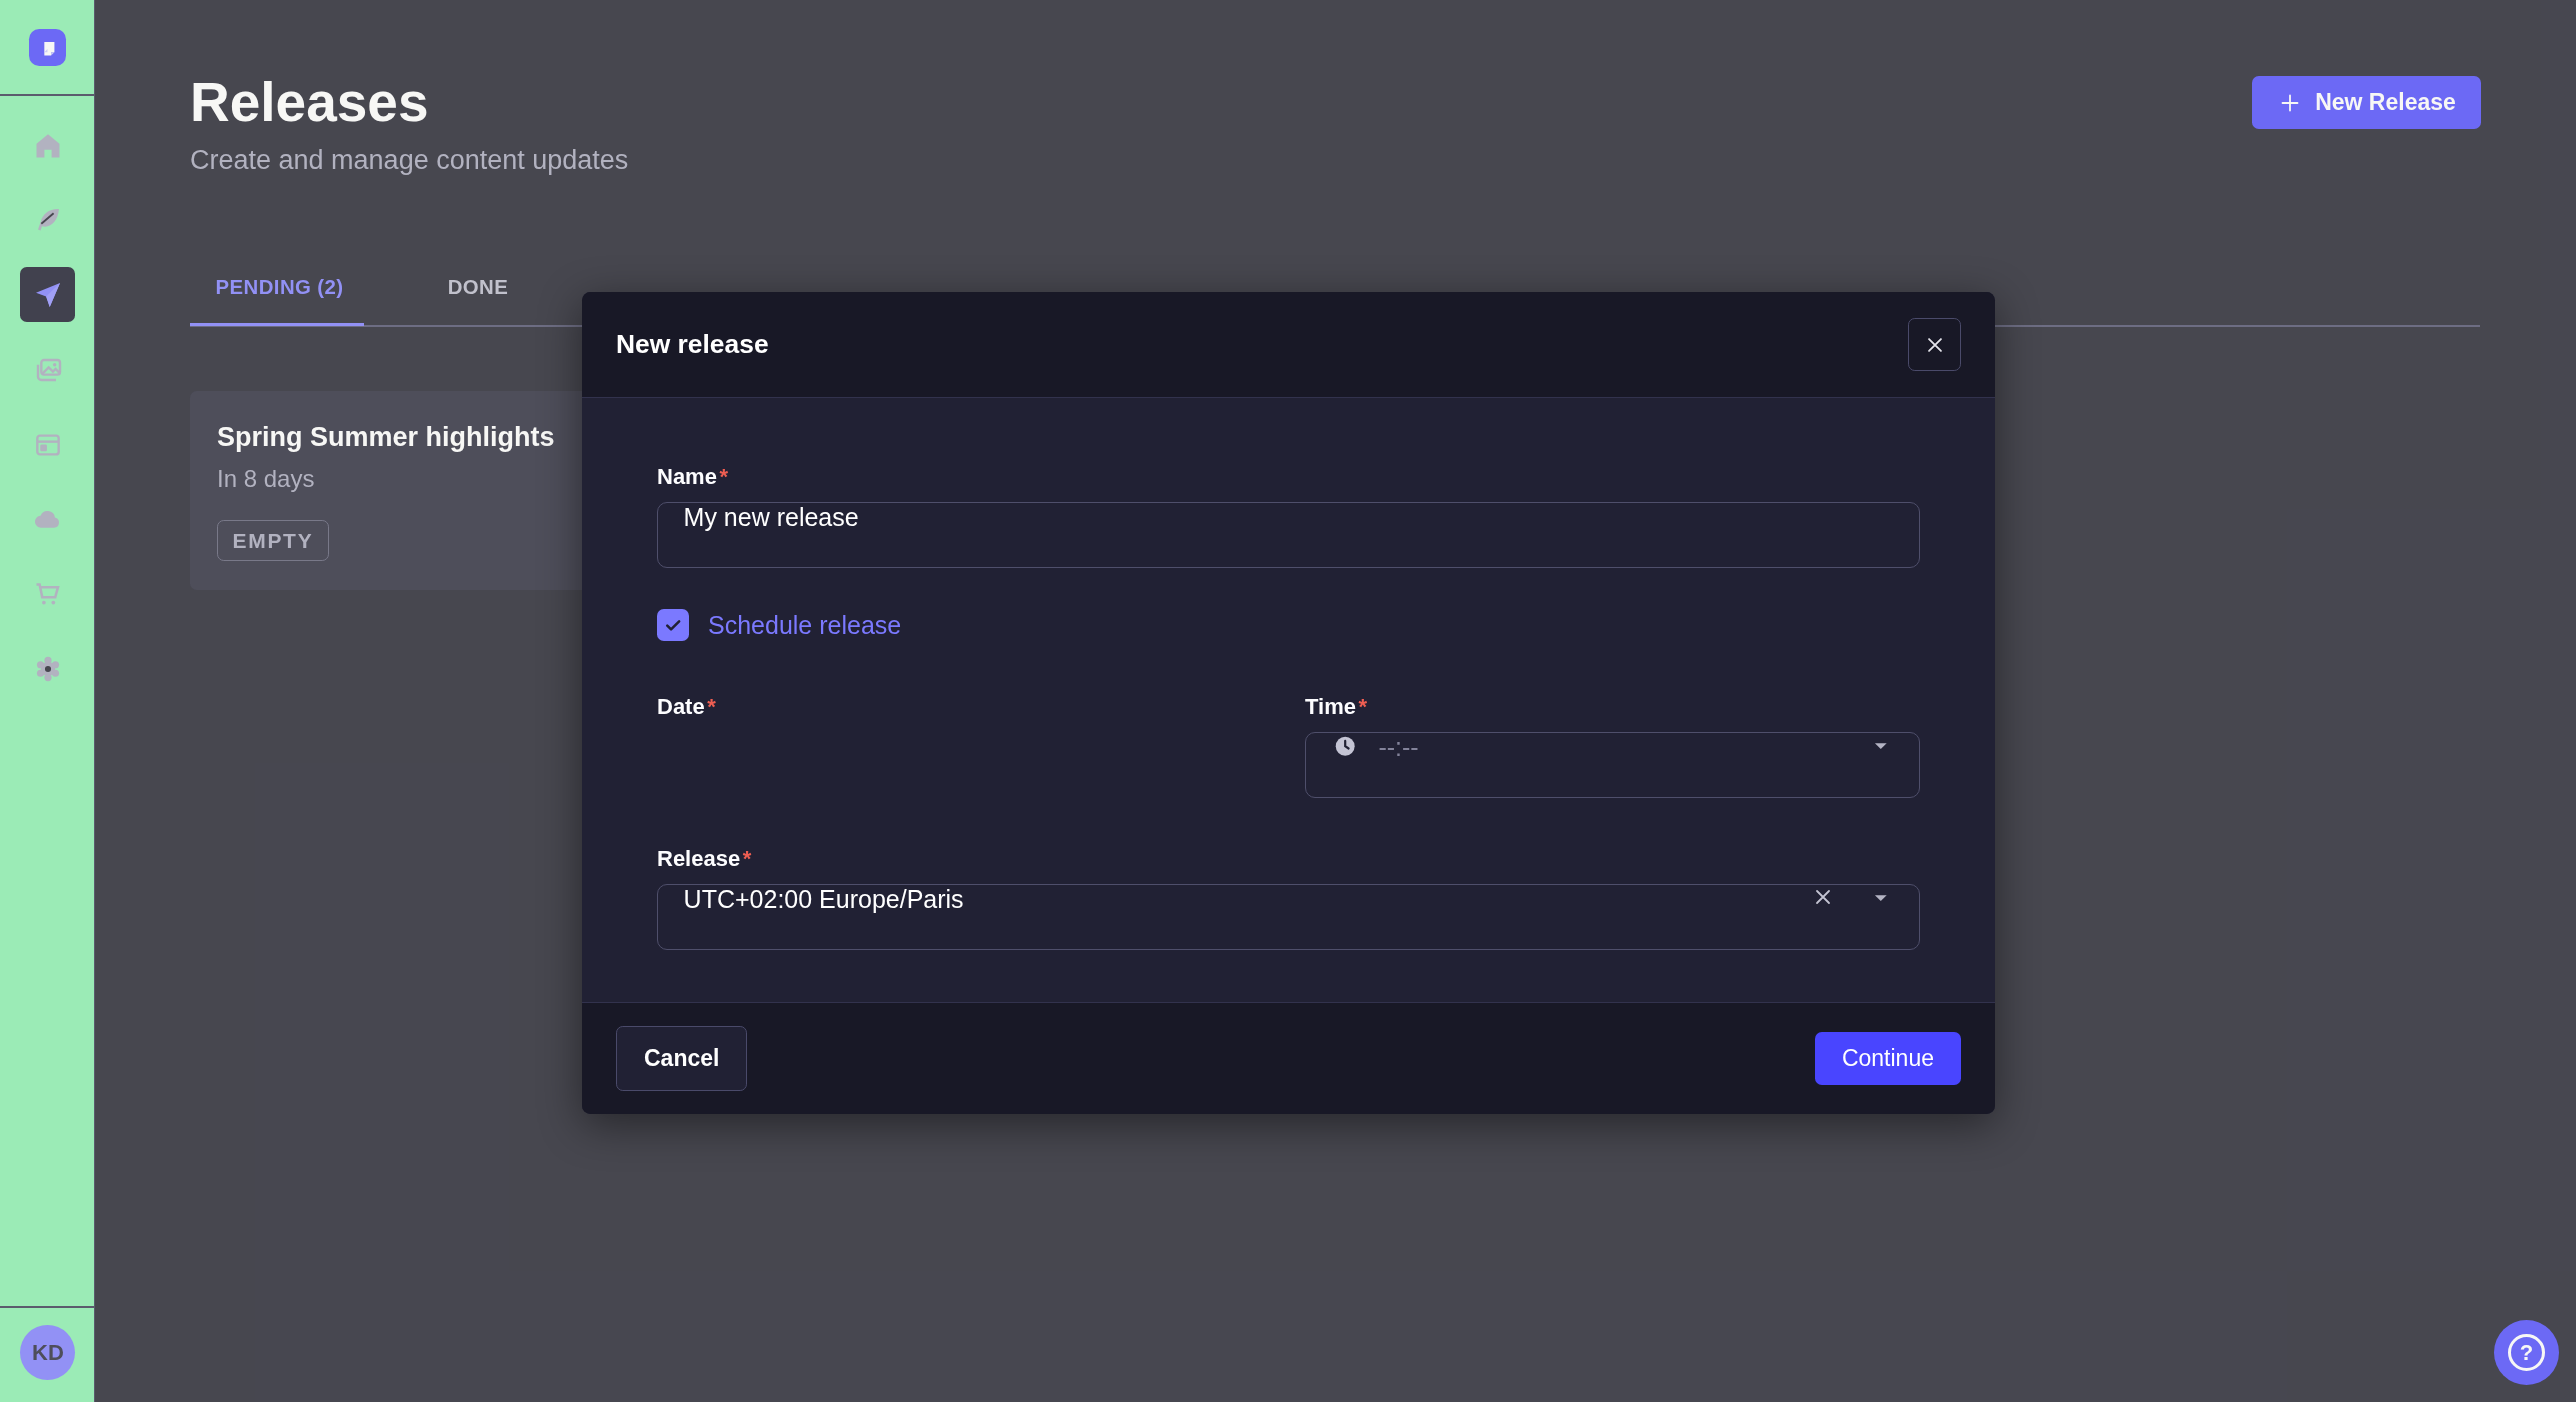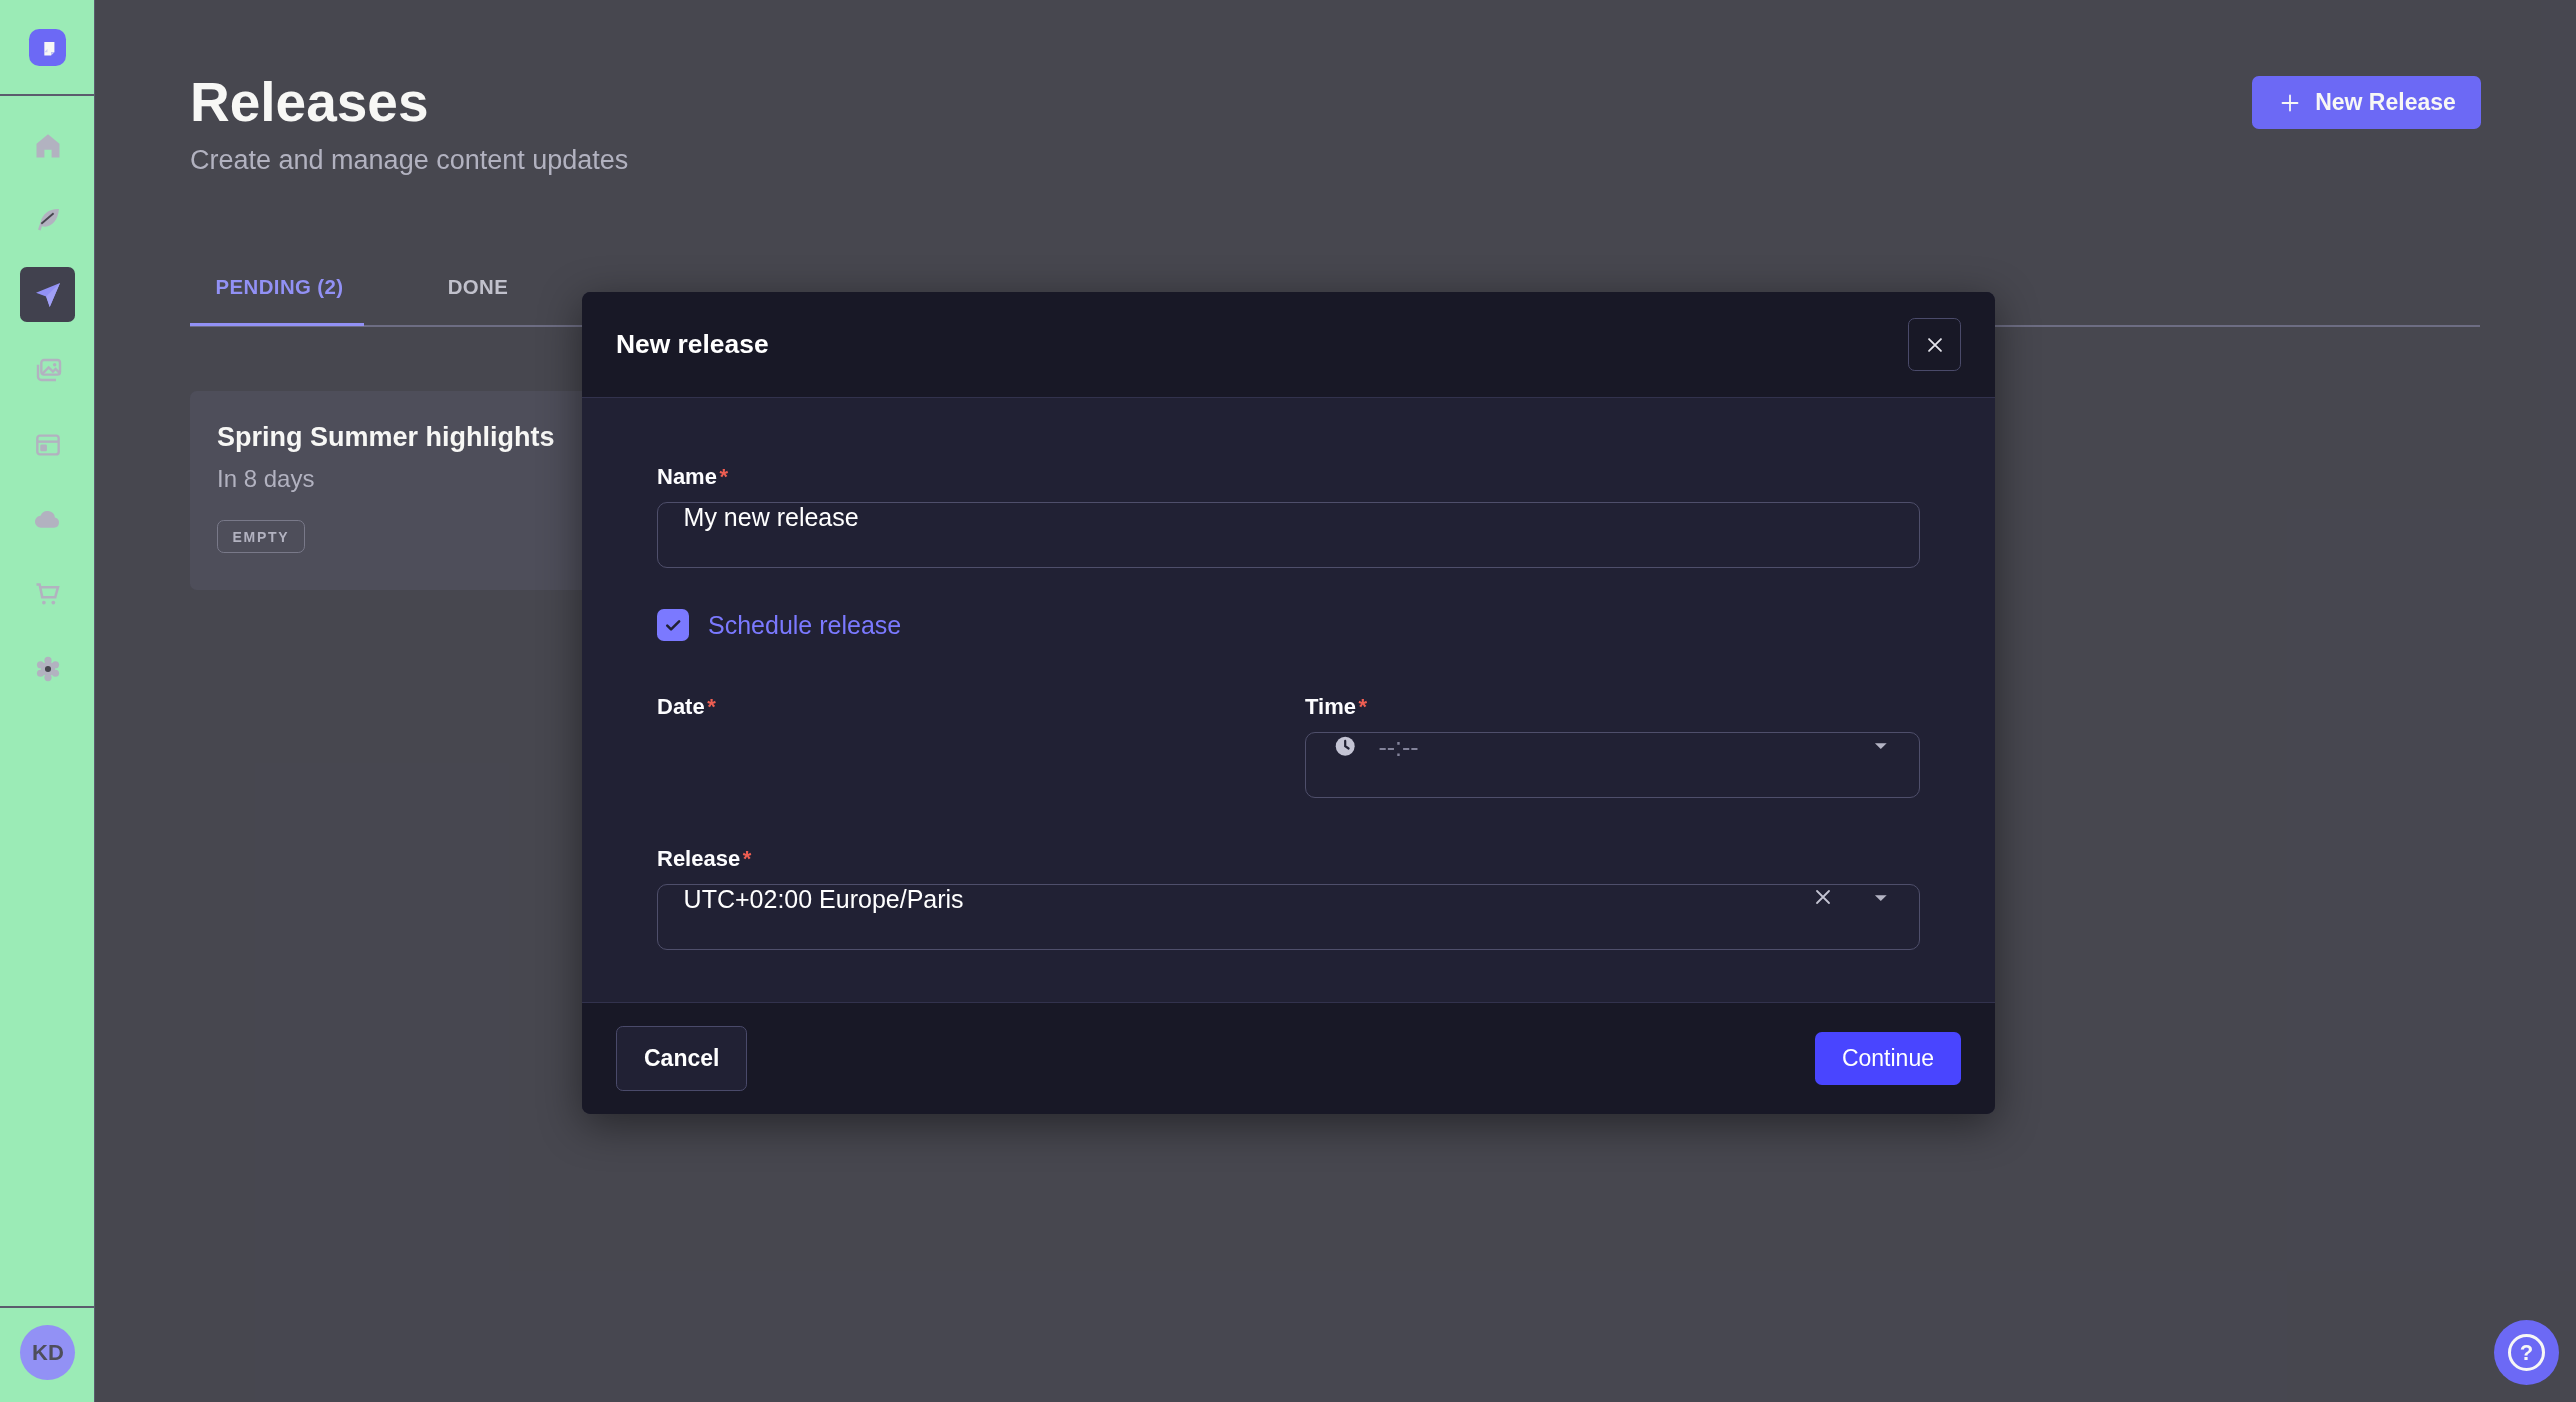--- a/index.html
+++ b/index.html
@@ -42,21 +42,21 @@
   .tabs-rule { position:absolute; left:95px; top:325px; width:2290px; height:1.7px; background:#4a4a6a; }
   .tab-underline { position:absolute; left:95px; top:323px; width:174px; height:3.4px;
                    background:#7b79ff; z-index:2; }
 
   .release-card { position:absolute; left:95px; top:391px; width:988px; height:199px;
                   background:#212134; border-radius:6.8px; padding:31px 27px; }
   .card-title { font-size:27px; font-weight:bold; color:#ffffff; }
   .card-sub { margin-top:12px; font-size:24px; color:#a5a5ba; }
   .card-badge { display:inline-block; margin-top:27px; padding:7.7px 14.5px;
                 border:1.7px solid #5a5a72; border-radius:6.8px; color:#a5a5ba;
-                font-size:14px; font-weight:600; letter-spacing:1.7px; }
+                font-size:21px; font-weight:600; letter-spacing:1.7px; }
 
   
   .overlay { position:absolute; inset:0; background:rgba(220,220,213,0.24); z-index:10; }
 
   
   .modal { position:absolute; left:582px; top:292px; width:1413px; height:822px;
            background:#212134; border-radius:8.5px; z-index:20; display:flex;
            flex-direction:column; box-shadow:0 10.2px 43px rgba(0,0,0,.45); overflow:hidden; }
   .modal-header { height:106px; flex:0 0 106px; background:#181826; border-bottom:1.7px solid #32324d;
                   display:flex; align-items:center; justify-content:space-between; padding:0 34px; }

